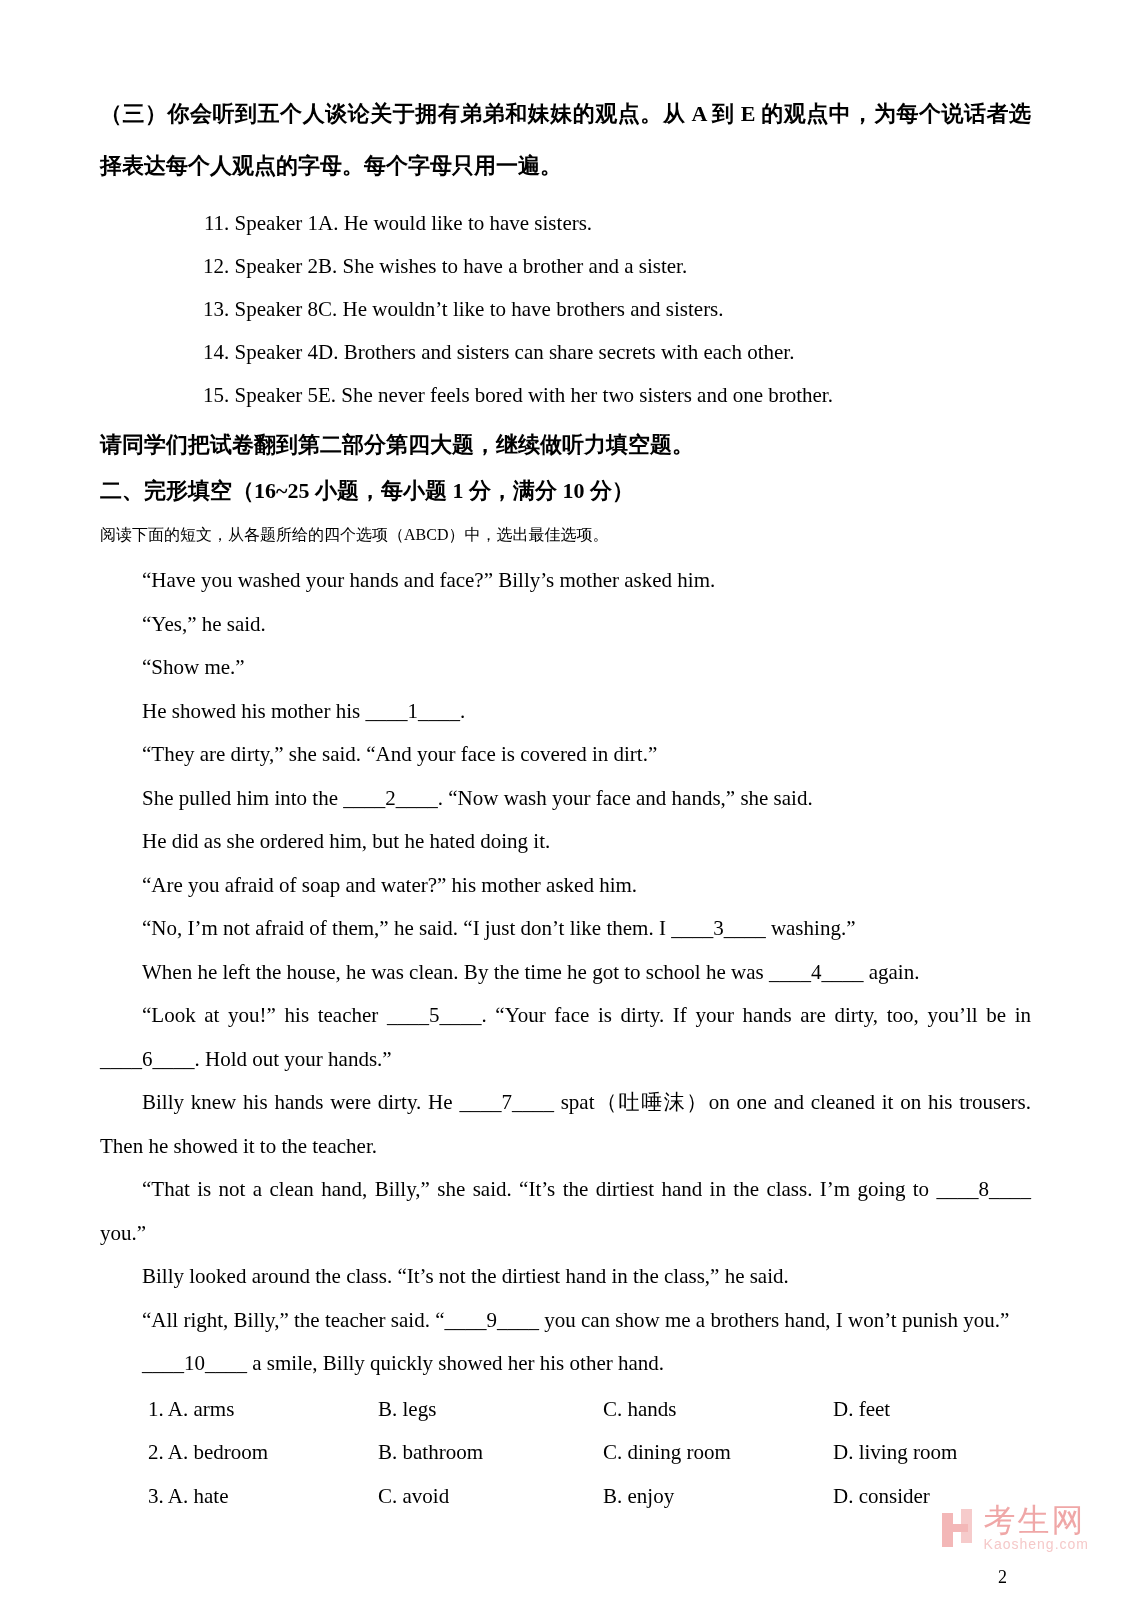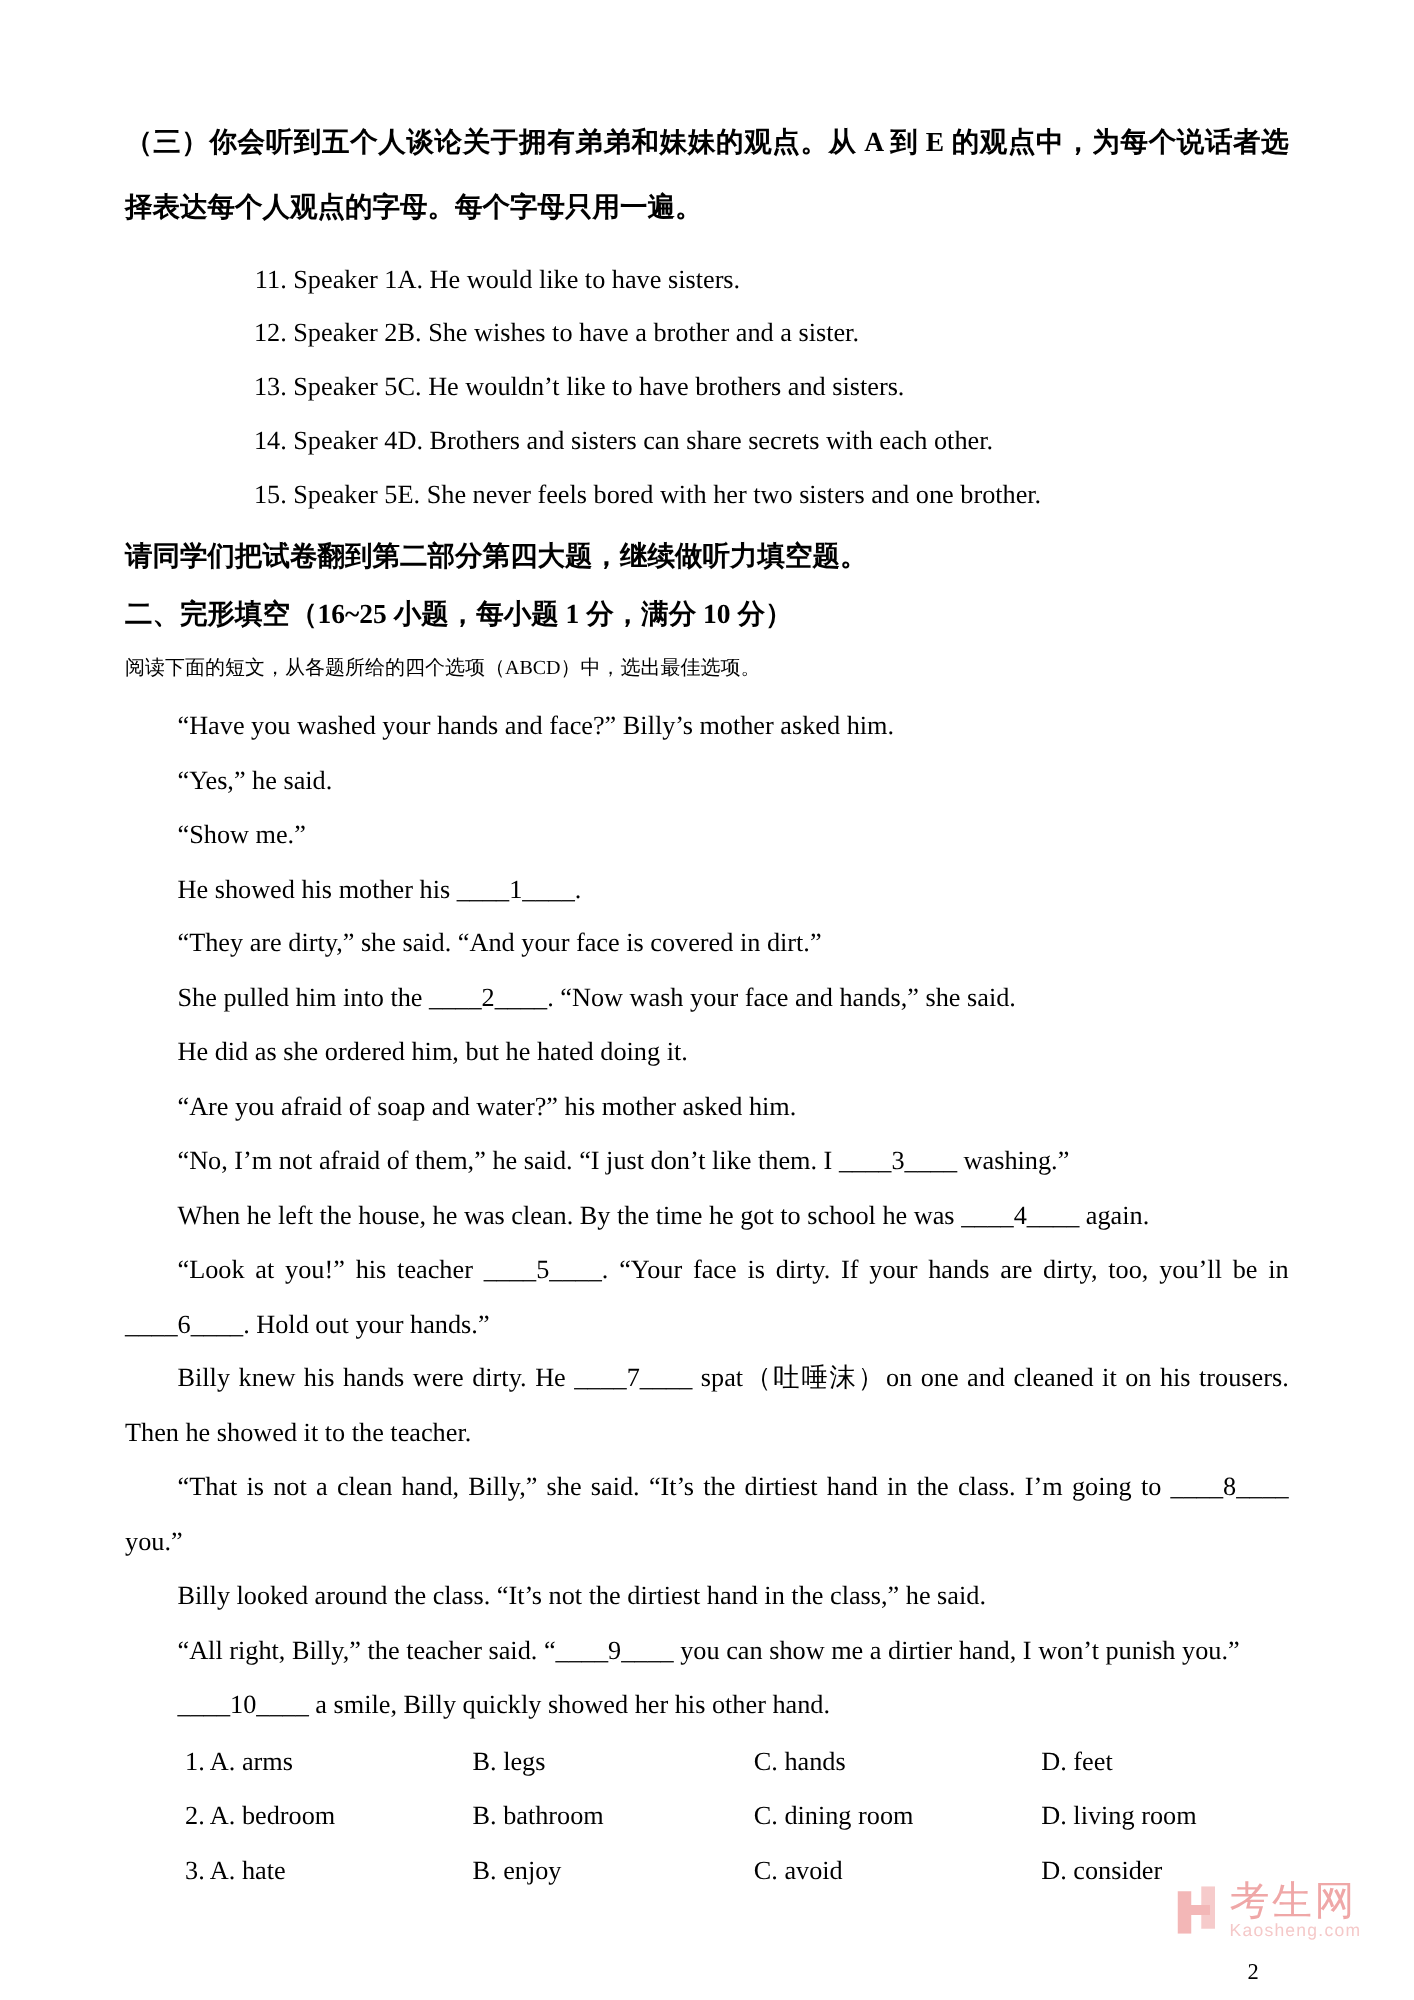--- a/index.html
+++ b/index.html
@@ -54,21 +54,21 @@
   <div class="speakers">
     <div class="speaker-row">
       <span class="num">11. Speaker 1</span>
       <span class="opt">A. He would like to have sisters.</span>
     </div>
     <div class="speaker-row">
       <span class="num">12. Speaker 2</span>
       <span class="opt">B. She wishes to have a brother and a sister.</span>
     </div>
     <div class="speaker-row">
-      <span class="num">13. Speaker 5</span>
+      <span class="num">13. Speaker 8</span>
       <span class="opt">C. He wouldn’t like to have brothers and sisters.</span>
     </div>
     <div class="speaker-row">
       <span class="num">14. Speaker 4</span>
       <span class="opt">D. Brothers and sisters can share secrets with each other.</span>
     </div>
     <div class="speaker-row">
       <span class="num">15. Speaker 5</span>
       <span class="opt">E. She never feels bored with her two sisters and one brother.</span>
     </div>
@@ -88,41 +88,41 @@
     <p>“They are dirty,” she said. “And your face is covered in dirt.”</p>
     <p>She pulled him into the ____2____. “Now wash your face and hands,” she said.</p>
     <p>He did as she ordered him, but he hated doing it.</p>
     <p>“Are you afraid of soap and water?” his mother asked him.</p>
     <p>“No, I’m not afraid of them,” he said. “I just don’t like them. I ____3____ washing.”</p>
     <p>When he left the house, he was clean. By the time he got to school he was ____4____ again.</p>
     <p>“Look at you!” his teacher ____5____. “Your face is dirty. If your hands are dirty, too, you’ll be in ____6____. Hold out your hands.”</p>
     <p>Billy knew his hands were dirty. He ____7____ spat（吐唾沫）on one and cleaned it on his trousers. Then he showed it to the teacher.</p>
     <p>“That is not a clean hand, Billy,” she said. “It’s the dirtiest hand in the class. I’m going to ____8____ you.”</p>
     <p>Billy looked around the class. “It’s not the dirtiest hand in the class,” he said.</p>
-    <p>“All right, Billy,” the teacher said. “____9____ you can show me a dirtier hand, I won’t punish you.”</p>
+    <p>“All right, Billy,” the teacher said. “____9____ you can show me a brothers hand, I won’t punish you.”</p>
     <p>____10____ a smile, Billy quickly showed her his other hand.</p>
   </div>
 
   <div class="options">
     <div class="option-row">
       <span>1. A. arms</span>
       <span>B. legs</span>
       <span>C. hands</span>
       <span>D. feet</span>
     </div>
     <div class="option-row">
       <span>2. A. bedroom</span>
       <span>B. bathroom</span>
       <span>C. dining room</span>
       <span>D. living room</span>
     </div>
     <div class="option-row">
       <span>3. A. hate</span>
+      <span>C. avoid</span>
       <span>B. enjoy</span>
-      <span>C. avoid</span>
       <span>D. consider</span>
     </div>
   </div>
 
 </div>
 
 <div class="watermark">
   <span class="wm-icon">
     <svg width="34" height="38" viewBox="0 0 34 38" xmlns="http://www.w3.org/2000/svg">
       <rect x="0" y="4" width="11" height="34" fill="#f2b0b0"></rect>

